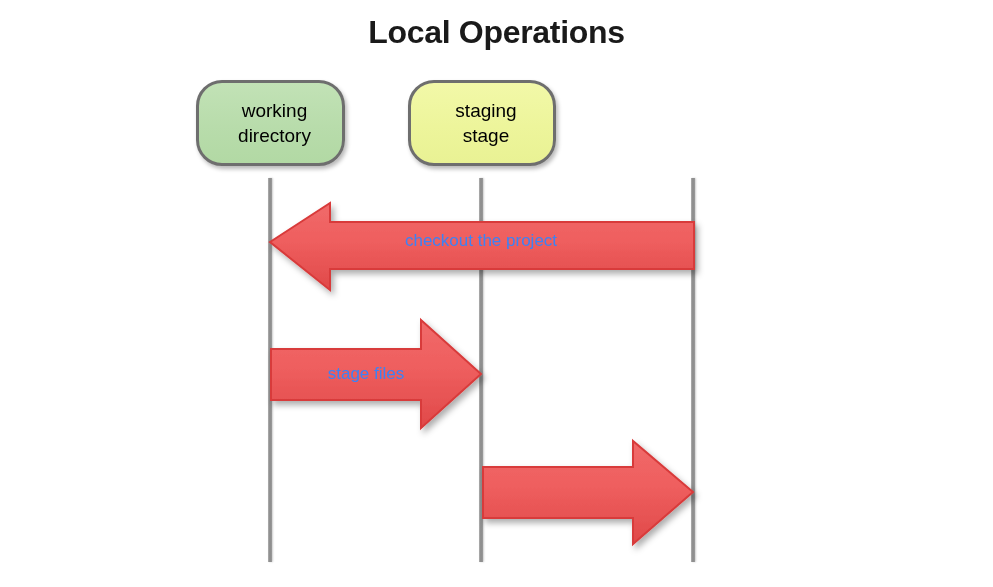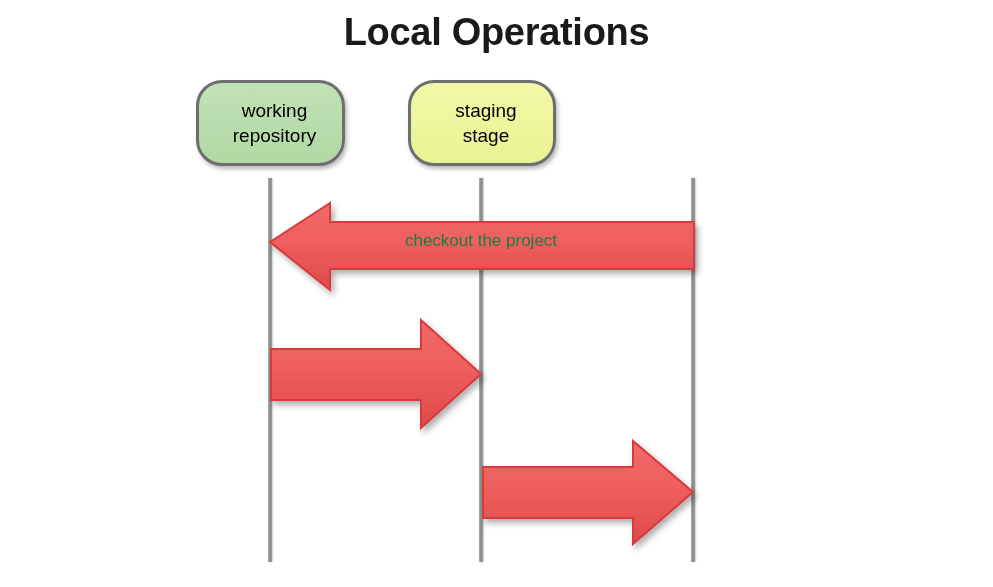--- a/index.html
+++ b/index.html
@@ -18,21 +18,21 @@
     overflow: hidden;
   }
 
   
   #diagram-title {
     position: absolute;
     left: 0;
     top: 14px;
     width: 993px;
     text-align: center;
-    font-size: 38px;
+    font-size: 32px;
     font-weight: bold;
     color: #1a1a1a;
     letter-spacing: -0.3px;
     line-height: 36px;
   }
 
   
   .node {
     position: absolute;
     box-sizing: border-box;
@@ -81,39 +81,39 @@
     position: absolute;
     left: 0; top: 0;
     width: 993px; height: 587px;
     pointer-events: none;
   }
 
   
   .arrow-label {
     position: absolute;
     font-size: 17px;
-    color: #15803d;
+    color: #3b82f6;
     white-space: nowrap;
     text-align: center;
   }
   #label-checkout { left: 300px; top: 231px; width: 362px; }
   #label-stage    { left: 281px; top: 364px; width: 170px; }
   #label-commit   { left: 493px; top: 482px; width: 170px; }
 </style>
 </head>
 <body>
 
 <div id="canvas">
 
   <div id="diagram-title">Local Operations</div>
 
   <div class="node" id="node-working">
     <span class="node-label">
       <span>working</span><br>
-      <span>repository</span>
+      <span>directory</span>
     </span>
   </div>
 
   <div class="node" id="node-staging">
     <span class="node-label">
       <span>staging</span><br>
       <span>stage</span>
     </span>
   </div>
 
@@ -141,14 +141,15 @@
     <g>
       <polygon filter="url(#arrowshadow)" points="481,374 421,320 421,349 271,349 271,400 421,400 421,428" fill="url(#redgrad)" stroke="#d83a3a" stroke-width="2" stroke-linejoin="miter"></polygon>
     </g>
 
     <g>
       <polygon filter="url(#arrowshadow)" points="693,492 633,441 633,467 483,467 483,518 633,518 633,544" fill="url(#redgrad)" stroke="#d83a3a" stroke-width="2" stroke-linejoin="miter"></polygon>
     </g>
   </svg>
 
   <div class="arrow-label" id="label-checkout">checkout the project</div>
+  <div class="arrow-label" id="label-stage">stage files</div>
 
 </div>
 
 </body></html>

